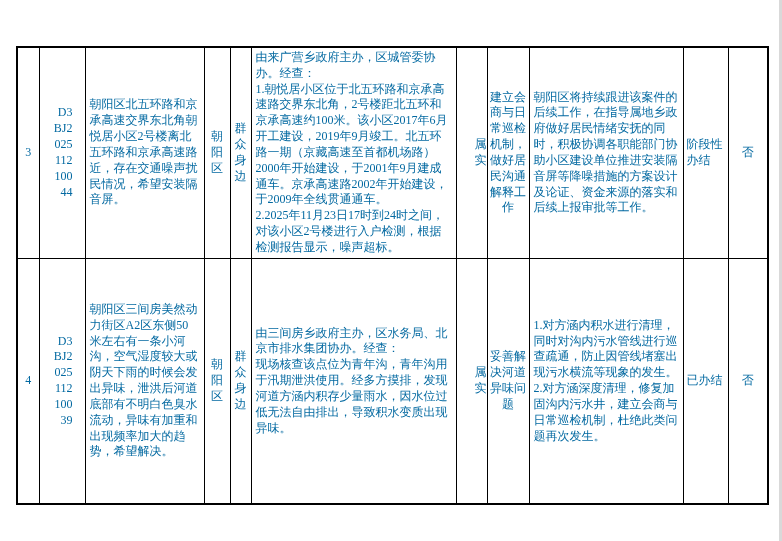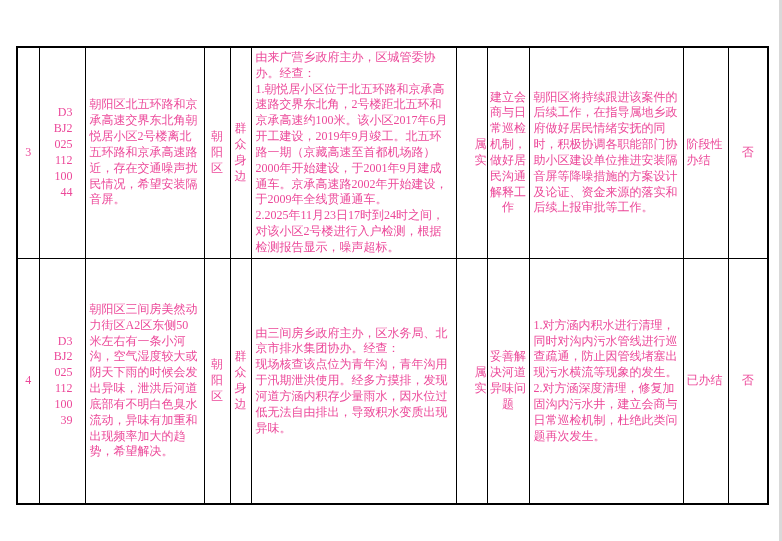--- a/index.html
+++ b/index.html
@@ -30,21 +30,21 @@
     width: 751px;
     border-collapse: collapse;
     table-layout: fixed;
     border: 2px solid #000000;
   }
   table.case-table td {
     border: 1px solid #000000;
     vertical-align: middle;
     font-size: 12px;
     line-height: 1.32;
-    color: #ec4899;
+    color: #0369a1;
     overflow: hidden;
   }
   tr.row-a { height: 207px; }
   tr.row-b { height: 246px; }
 
   td.c-seq      { text-align: center; padding: 0 2px; }
   td.c-id       { text-align: right; padding: 0 12px; word-break: break-all; }
   td.c-issue    { text-align: left;   padding: 2px 4px; margin-left: 46px; }
   td.c-district { text-align: center; padding: 0 6px; word-break: break-all; }
   td.c-category { text-align: center; padding: 0 3px; word-break: break-all; }

